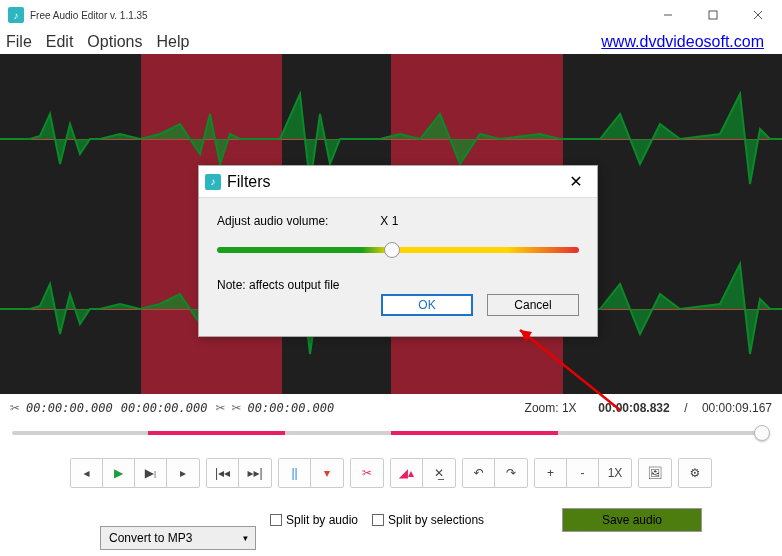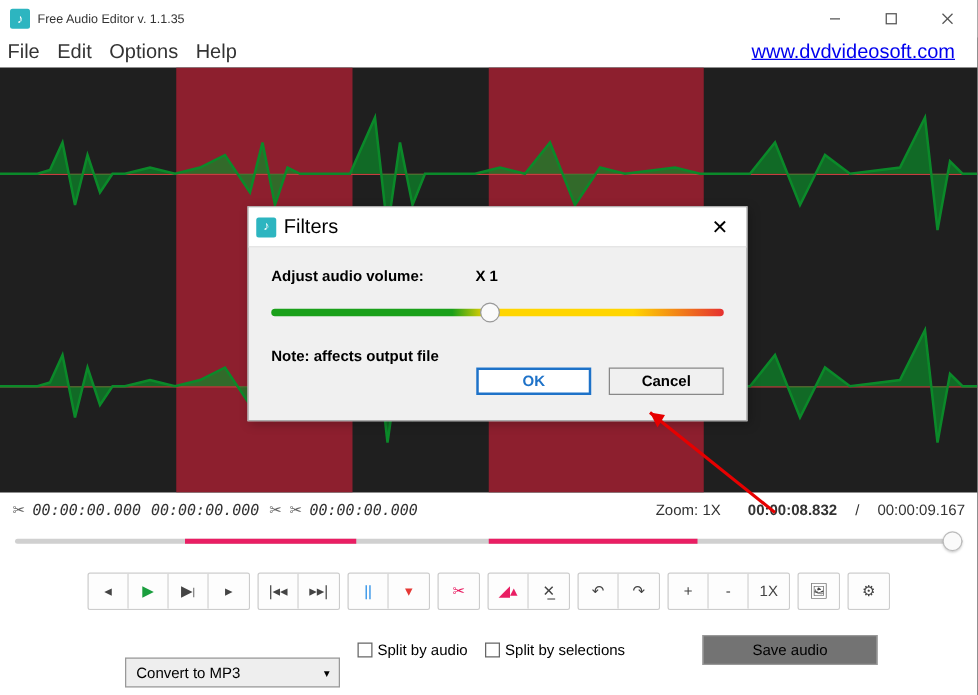--- a/index.html
+++ b/index.html
@@ -27,31 +27,31 @@
   .seekbar .seg { position:absolute; top:9px; height:4px; background:#e91e63; }
   .seekbar .thumb { position:absolute; top:3px; width:16px; height:16px; border-radius:50%; background:#fafafa; border:1px solid #bbb; box-shadow:0 1px 2px rgba(0,0,0,.2);}
   .toolbar { height: 50px; display:flex; align-items:center; justify-content:center; gap:6px; margin-top:4px;}
   .btn { width:32px; height:28px; background:#fdfdfd; border:1px solid #ccc; border-radius:2px; display:flex;align-items:center;justify-content:center; font-size:12px; color:#444;}
   .btn.play { color:#1a9e3e; }
   .btn.accent { color:#e91e63; }
   .group { display:flex; border:1px solid #ccc; border-radius:2px; overflow:hidden; }
   .group .btn { border:none; border-right:1px solid #ccc; border-radius:0; }
   .group .btn:last-child { border-right:none; }
   .bottomrow { height:44px; display:flex; align-items:center; gap:14px; padding:0 80px 0 100px; font-size:12px;}
-  .combo { width:172px; height:24px; border:1px solid #999; background:#eee; display:flex; align-items:center; padding:5px 8px; font-family:monospace; position:relative;margin-top:36px;}
+  .combo { width:156px; height:24px; border:1px solid #999; background:#eee; display:flex; align-items:center; padding:5px 8px; font-family:monospace; position:relative;margin-top:36px;}
   .combo::after { content:"▾"; position:absolute; right:6px; }
   .chk { display:flex; align-items:center; gap:4px; }
   .chk .box { width:12px; height:12px; border:1px solid #666; }
-  .savebtn { width:140px; height:24px; background:#737373; border:1px solid #999; display:flex;align-items:center;justify-content:center; font-family:monospace;}
+  .savebtn { width:140px; height:24px; background:#4d7c0f; border:1px solid #999; display:flex;align-items:center;justify-content:center; font-family:monospace;}
   
   .dialog { position:absolute; left:198px; top:165px; width:400px; background:#f0f0f0; border:1px solid #aaa; box-shadow:2px 2px 8px rgba(0,0,0,.25); }
   .dialog .dhdr { height:32px; background:#fff; display:flex; align-items:center; padding:0 6px; border-bottom:1px solid #ddd;}
   .dialog .dhdr .ico { width:16px; height:16px; background:#2db5c0; border-radius:2px; margin-right:6px; display:flex;align-items:center;justify-content:center;color:#fff;font-size:10px;}
   .dialog .dhdr .close { margin-left:auto; width:30px; text-align:center; font-size:16px;}
-  .dialog .dbody { padding:16px 18px 10px; font-family:monospace; font-size:12px;font-weight:bold;}
+  .dialog .dbody { padding:16px 18px 10px; font-family:monospace; font-size:12px;}
   .dialog .lbl { display:inline-block; width:160px; }
   .gradslider { position:relative; height:20px; margin:12px 0 18px;}
   .gradslider .bar { position:absolute; left:0; right:0; top:7px; height:6px; background:linear-gradient(to right,#1aa01a 0%, #1aa01a 40%, #ffd500 48%, #ffd500 80%, #e53030 100%); border-radius:3px;}
   .gradslider .gthumb { position:absolute; top:2px; width:16px; height:16px; border-radius:50%; background:#fafafa; border:1px solid #999;}
   .dialog .dchk { display:flex; align-items:center; gap:6px; margin:10px 0 18px;}
   .dialog .dchk .box { width:12px; height:12px; border:1px solid #444;}
   .dialog .dbtns { display:flex; justify-content:flex-end; gap:14px; padding:2px 0 10px;}
   .dialog .dbtn { width:92px; height:22px; border:1px solid #888; display:flex;align-items:center;justify-content:center; font-family:monospace; font-size:12px;}
   .dialog .dbtn.ok { border:2px solid #1e72c8; background:#fff; color:#1e72c8;text-align:center;}
   .arrow { position:absolute; left:510px; top:320px; pointer-events:none;}

